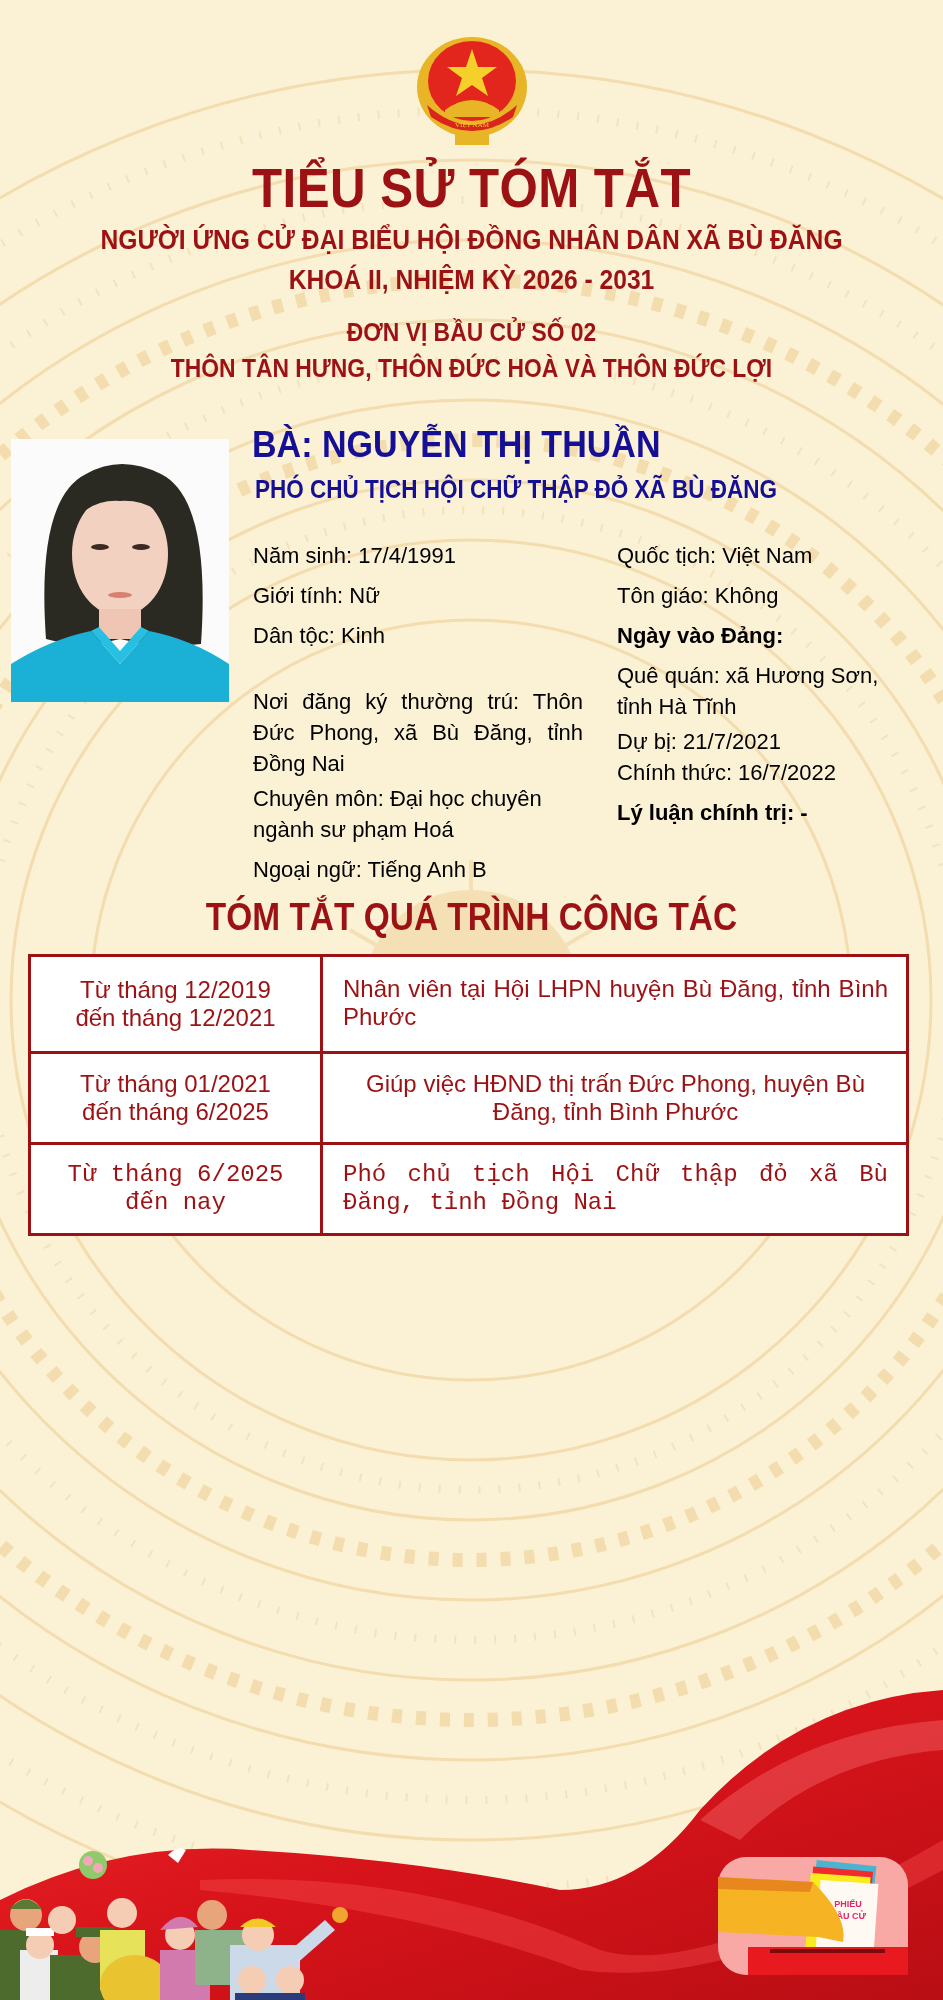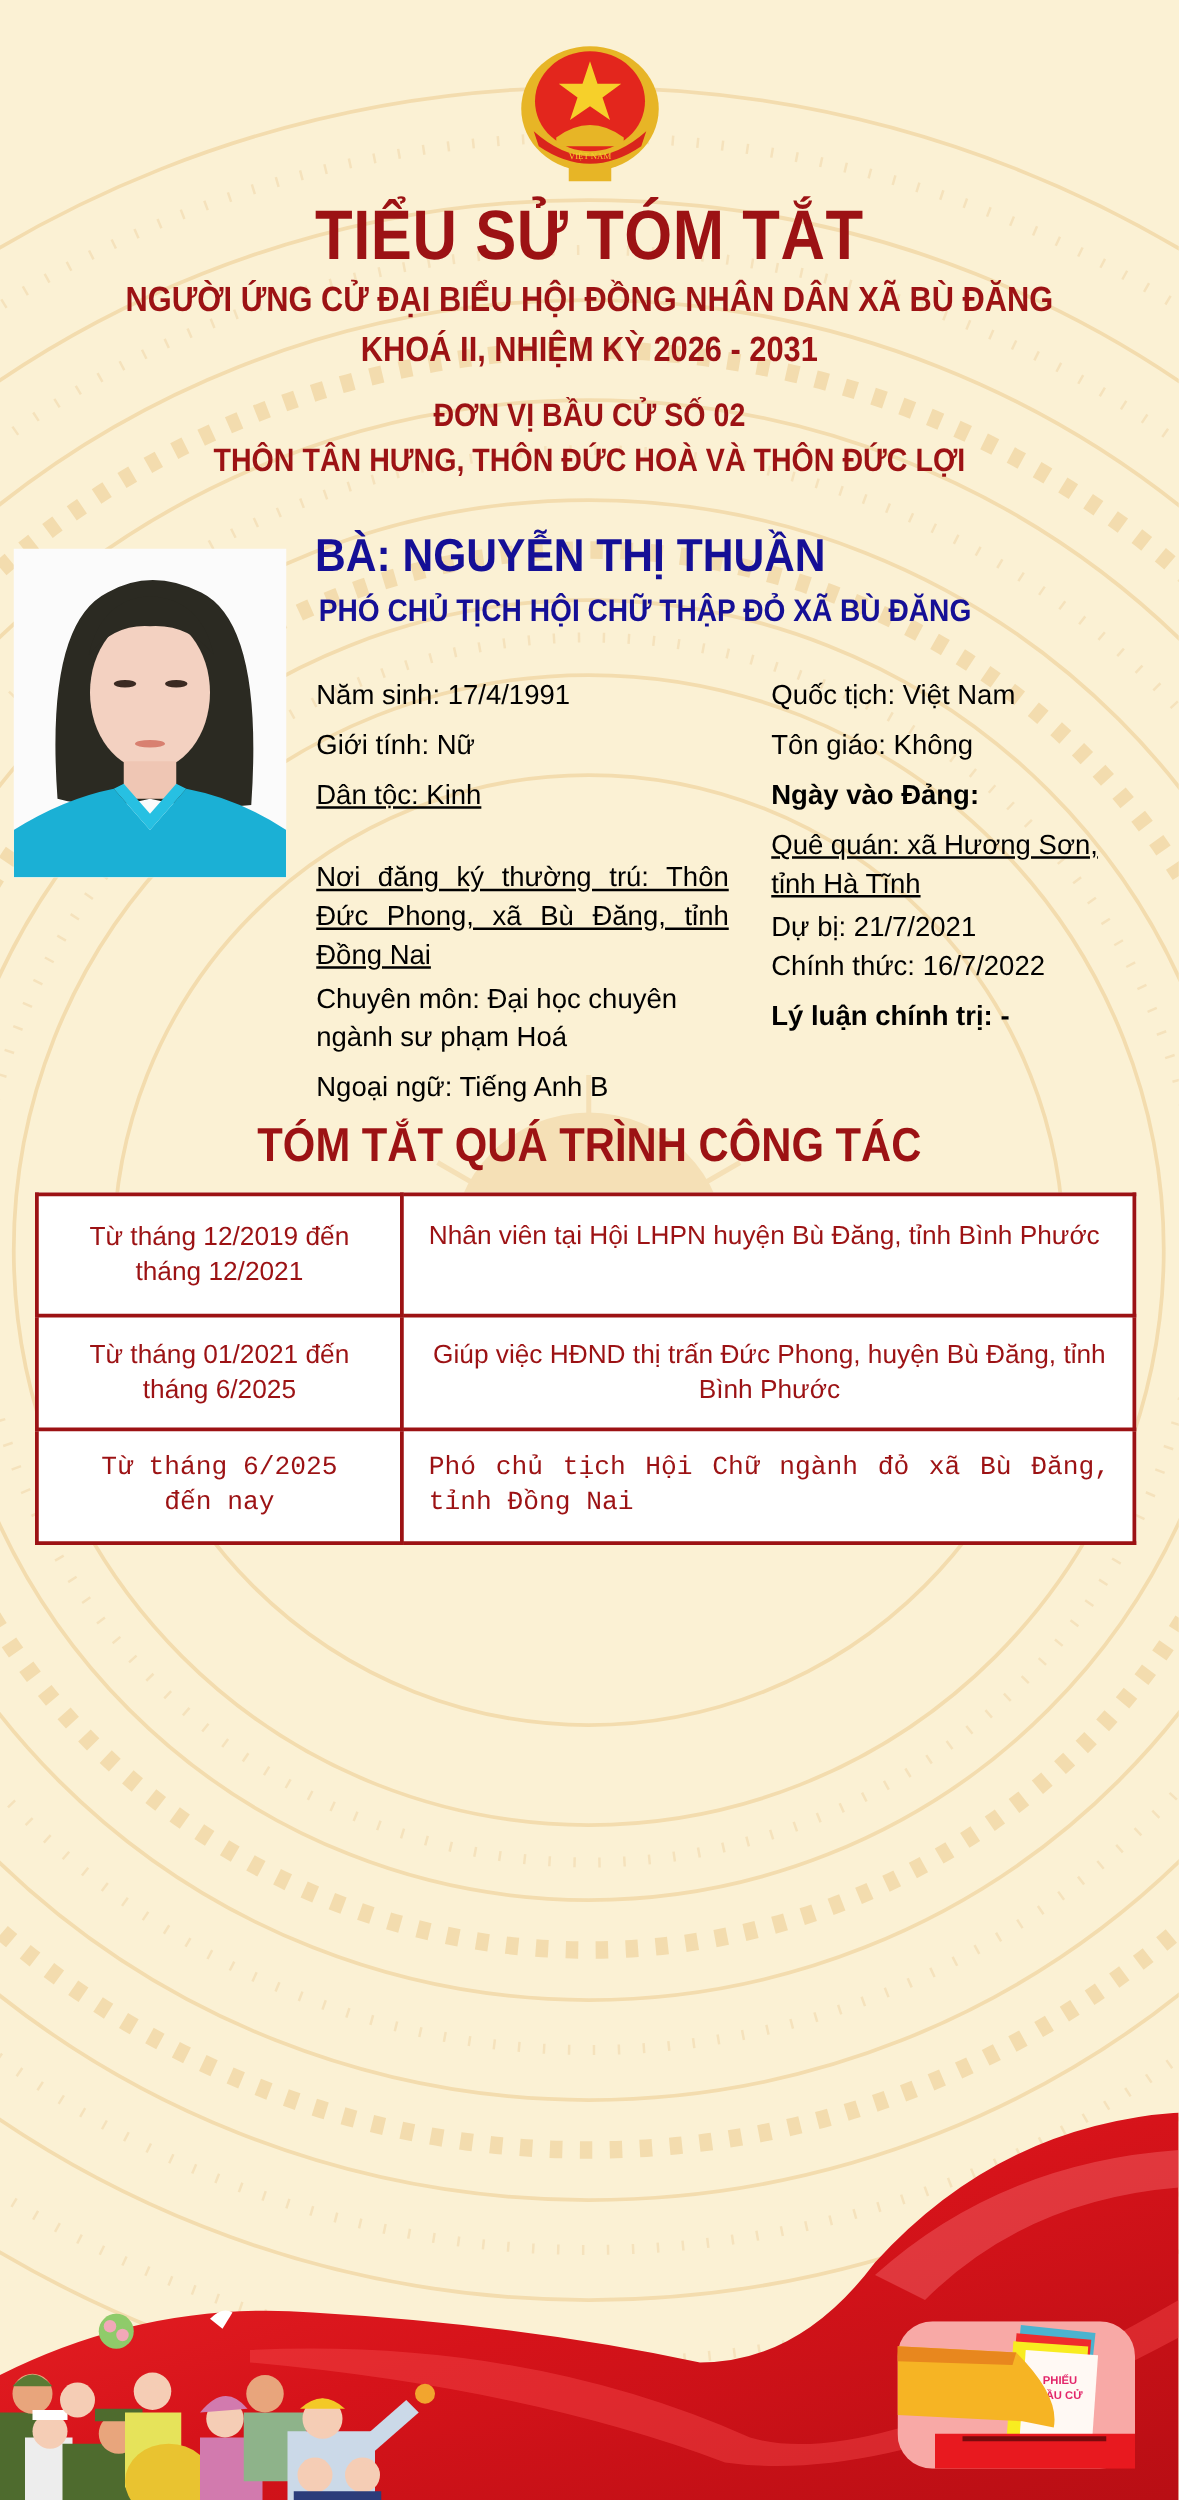--- a/index.html
+++ b/index.html
@@ -48,39 +48,39 @@
     .position {
       left: 255px; top: 472px; color: #150F96; font-weight: 700;
       font-size: 25px; line-height: 34px;
       transform: scaleX(0.9); transform-origin: left;
     }
 
     .info { color: #000000; font-size: 22px; line-height: 31px; }
     .col-left { left: 253px; top: 540px; width: 330px; }
     .col-right { left: 617px; top: 540px; width: 300px; }
     .row { margin-bottom: 9px; }
-    .row.tight { margin-bottom: 4px; text-decoration: underline; }
+    .row.tight { margin-bottom: 4px; }
     .justify { text-align: justify; text-align-last: left; margin-top: 35px; }
     .bold { font-weight: 700; }
 
     
     .section-title {
       left: 0; width: 943px; top: 893px; text-align: center;
       color: #9C1214; font-weight: 700; font-size: 38px; line-height: 48px;
       transform: scaleX(0.88); transform-origin: center;
     }
 
     
     .work-table {
       left: 28px; top: 954px; width: 881px;
       border: 3px solid #9C1214; background: #FFFFFF;
       border-collapse: collapse;
     }
     .work-table td {
-      border: 3px solid #9C1214; color: #9C1214; font-size: 21px; line-height: 28px;
+      border: 3px solid #9C1214; color: #9C1214; font-size: 24px; line-height: 28px;
       vertical-align: middle;
     }
     .work-table td.period { width: 292px; text-align: center; padding: 0 30px; }
     .work-table td.desc { padding: 0 18px 0 20px; text-align: justify; }
     .work-table tr.r1 td { height: 97px; }
     .work-table tr.r1 td.desc { vertical-align: top; padding-top: 18px; }
     .work-table tr.r2 td { height: 91px; text-align: center; }
     .work-table tr.r3 td { height: 91px; font-family: Liberation Mono, monospace; }
 
     
@@ -180,21 +180,21 @@
       <tr class="r1">
     <td class="period">Từ tháng 12/2019 đến tháng 12/2021</td>
     <td class="desc">Nhân viên tại Hội LHPN huyện Bù Đăng, tỉnh Bình Phước</td>
   </tr>
   <tr class="r2">
     <td class="period">Từ tháng 01/2021 đến tháng 6/2025</td>
     <td class="desc">Giúp việc HĐND thị trấn Đức Phong, huyện Bù Đăng, tỉnh Bình Phước</td>
   </tr>
   <tr class="r3">
     <td class="period">Từ tháng 6/2025 đến nay</td>
-    <td class="desc">Phó chủ tịch Hội Chữ ngành đỏ xã Bù Đăng, tỉnh Đồng Nai</td>
+    <td class="desc">Phó chủ tịch Hội Chữ thập đỏ xã Bù Đăng, tỉnh Đồng Nai</td>
   </tr>
 </tbody>
   </table>
 
 <svg class="layer flag" viewBox="0 0 943 310" preserveAspectRatio="none">
   <defs>
     <linearGradient id="fg" x1="0" y1="0" x2="1" y2="1">
       <stop offset="0" stop-color="#F0282A"></stop>
       <stop offset="0.5" stop-color="#D6131A"></stop>
       <stop offset="1" stop-color="#B80E14"></stop>

